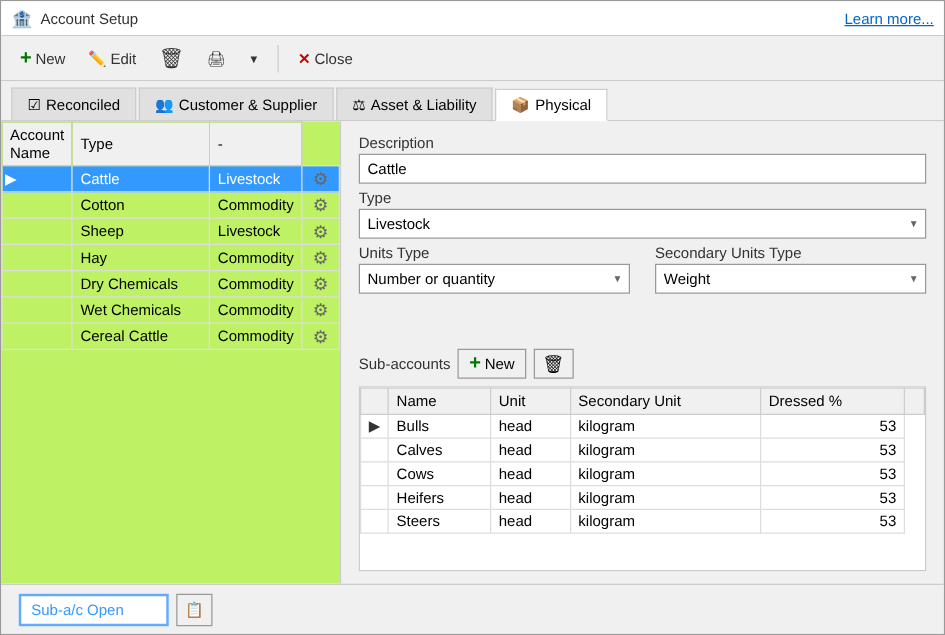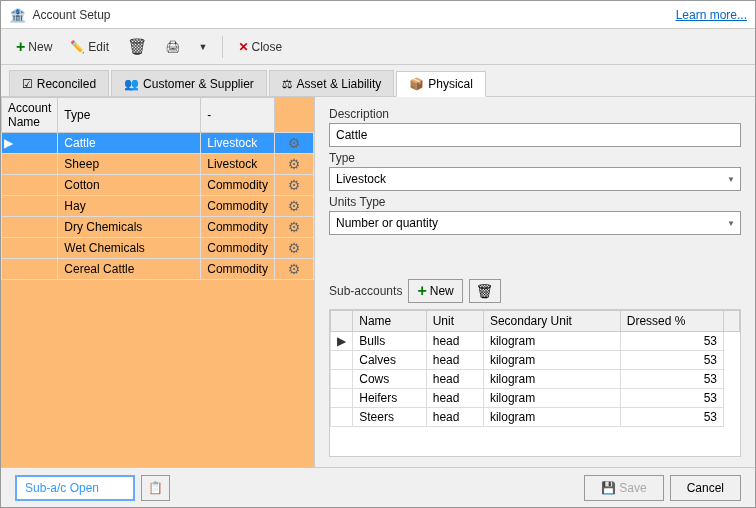--- a/index.html
+++ b/index.html
@@ -13,21 +13,21 @@
     .toolbar { background: #f0f0f0; border-bottom: 1px solid #ccc; padding: 4px 8px; display: flex; align-items: center; gap: 4px; height: 36px; }
     .toolbar-btn { display: flex; align-items: center; gap: 3px; padding: 2px 6px; background: #f0f0f0; border: 1px solid transparent; cursor: pointer; font-size: 12px; color: #333; height: 28px; }
     .toolbar-separator { width: 1px; height: 22px; background: #ccc; margin: 0 4px; }
 
     .tabs { background: #f0f0f0; border-bottom: 1px solid #ccc; padding: 0 8px; display: flex; align-items: flex-end; height: 32px; }
     .tab { padding: 4px 12px; border: 1px solid #ccc; border-bottom: none; background: #e0e0e0; cursor: pointer; font-size: 12px; margin-right: 2px; display: flex; align-items: center; gap: 4px; height: 26px; }
     .tab.active { background: #fff; border-bottom: 1px solid #fff; margin-bottom: -1px; z-index: 1; }
 
     .content { display: flex; flex: 1; overflow: hidden; }
 
-    .left-panel { width: 314px; border-right: 1px solid #ccc; background: #fdba74; display: flex; flex-direction: column; }
+    .left-panel { width: 272px; border-right: 1px solid #ccc; background: #bef264; display: flex; flex-direction: column; }
 
     .account-table { flex: 1; overflow-y: auto; }
     .account-table table { width: 100%; border-collapse: collapse; }
     .account-table thead tr { background: #f5f5f5; }
     .account-table thead th { border: 1px solid #ccc; padding: 3px 6px; text-align: left; font-weight: normal; font-size: 12px; position: sticky; top: 0; background: #f0f0f0; }
     .account-table tbody tr { cursor: pointer; }
     .account-table tbody tr.selected { background: #3399ff; color: #fff; }
     .account-table tbody td { border: 1px solid #ddd; padding: 2px 6px; font-size: 12px; }
 
     .right-panel { flex: 1; background: #f0f0f0; padding: 10px 14px; display: flex; flex-direction: column; gap: 4px; overflow-y: auto; }
@@ -140,28 +140,28 @@
           </thead>
           <tbody id="account-tbody">
           <tr class="selected">
                 <td style="width: 14px; padding: 2px;">▶</td>
                 <td>Cattle</td>
                 <td>Livestock</td>
                 <td style="text-align: center;"><span style="font-size:14px;color:#666;">⚙</span></td>
               </tr>
               <tr>
                 <td style="width: 14px; padding: 2px;"></td>
+                <td>Cotton</td>
+                <td>Commodity</td>
+                <td style="text-align: center;"><span style="font-size:14px;color:#666;">⚙</span></td>
+              </tr>
+              <tr>
+                <td style="width: 14px; padding: 2px;"></td>
                 <td>Sheep</td>
                 <td>Livestock</td>
-                <td style="text-align: center;"><span style="font-size:14px;color:#666;">⚙</span></td>
-              </tr>
-              <tr>
-                <td style="width: 14px; padding: 2px;"></td>
-                <td>Cotton</td>
-                <td>Commodity</td>
                 <td style="text-align: center;"><span style="font-size:14px;color:#666;">⚙</span></td>
               </tr>
               <tr>
                 <td style="width: 14px; padding: 2px;"></td>
                 <td>Hay</td>
                 <td>Commodity</td>
                 <td style="text-align: center;"><span style="font-size:14px;color:#666;">⚙</span></td>
               </tr>
               <tr>
                 <td style="width: 14px; padding: 2px;"></td>
@@ -198,20 +198,26 @@
         <div class="select-wrapper" style="width:100%;">
           <select id="type-select"><option value="Livestock">Livestock</option><option value="Commodity">Commodity</option></select>
         </div>
       </div>
 
       <div class="units-row">
         <div class="units-group">
           <label class="field-label">Units Type</label>
           <div class="select-wrapper">
             <select id="units-type-select"><option value="Number or quantity">Number or quantity</option><option value="Weight">Weight</option><option value="Volume">Volume</option><option value="Length">Length</option><option value="Area">Area</option></select>
+          </div>
+        </div>
+        <div class="units-group">
+          <label class="field-label">Secondary Units Type</label>
+          <div class="select-wrapper">
+            <select id="secondary-units-type-select"><option value="Weight">Weight</option><option value="Volume">Volume</option><option value="Length">Length</option><option value="Area">Area</option><option value="None">None</option></select>
           </div>
         </div>
       </div>
 
       <div class="subaccounts-section">
         <div class="subaccounts-toolbar">
           <span class="subaccounts-label">Sub-accounts</span>
           <button class="subaccounts-btn">
             <span style="color:#007700;font-size:16px;font-weight:bold;">+</span>
             <span>New</span>
@@ -276,23 +282,14 @@
     </div>
   </div>
 
   <div class="bottom-bar">
     <div class="bottom-left">
       <input class="sub-open-input" type="text" value="Sub-a/c Open" style="">
       <button style="padding:2px 6px;border:1px solid #999;background:#f0f0f0;cursor:pointer;font-size:12px;height:26px;">
         <span>📋</span>
       </button>
     </div>
-    <div class="bottom-right">
-      <button class="action-btn disabled">
-        <span>💾</span>
-        <span>Save</span>
-      </button>
-      <button class="action-btn">
-        <span>Cancel</span>
-      </button>
-    </div>
   </div>
 </div>
 
 </body></html>

